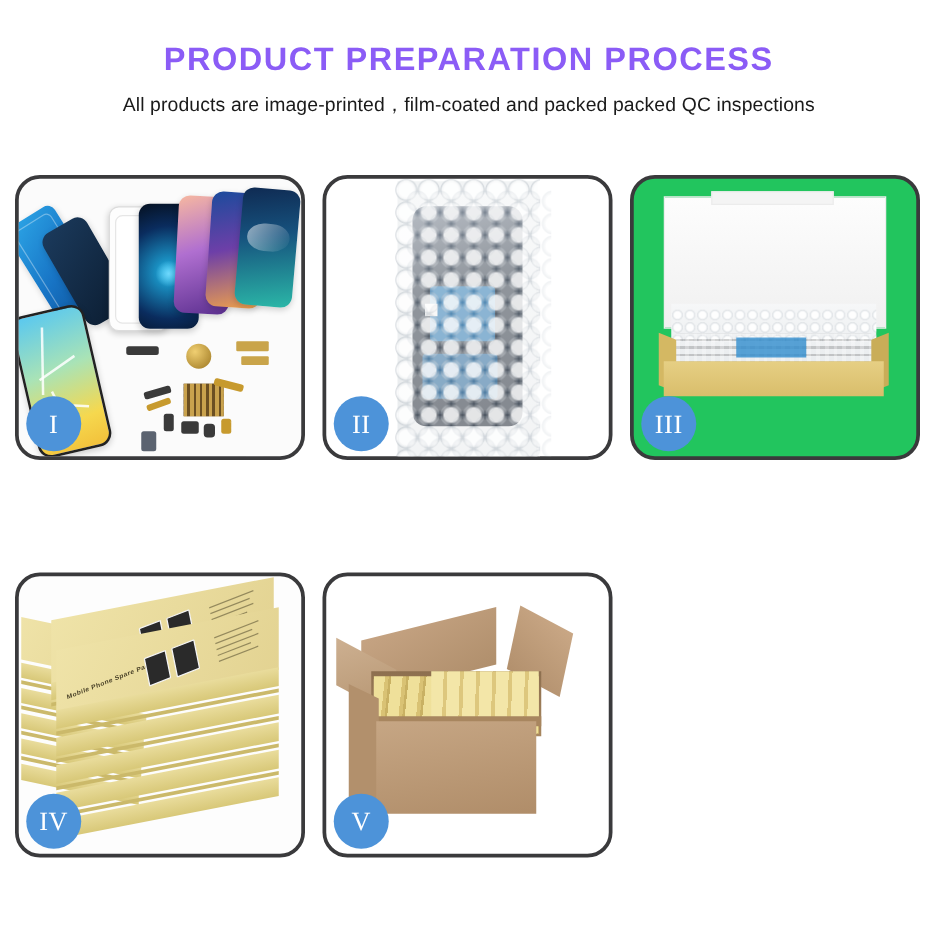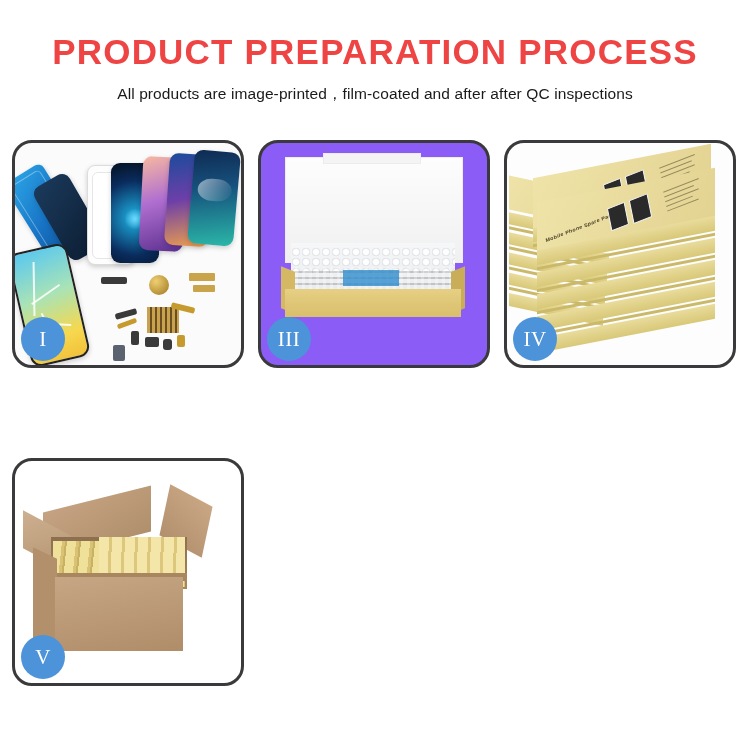--- a/index.html
+++ b/index.html
@@ -6,21 +6,21 @@
   body{
     width:750px;height:750px;background:#ffffff;
     font-family:"Liberation Sans","DejaVu Sans",sans-serif;
     overflow:hidden;position:relative;
   }
   .page{width:750px;height:750px;position:relative;}
 
   
   .header{text-align:center;padding-top:34px;}
   .title{
-    font-size:35px;font-weight:700;letter-spacing:1.2px;color:#ef4444;
+    font-size:26px;font-weight:700;letter-spacing:1.2px;color:#8b5cf6;
     line-height:1.05;white-space:nowrap;
   }
   .subtitle{
     font-size:15.5px;font-weight:400;color:#1a1a1a;margin-top:13px;
     letter-spacing:0.1px;white-space:nowrap;
   }
 
   
   .grid{
     position:absolute;left:12px;top:140px;
@@ -96,21 +96,21 @@
   .bw-blue2{position:absolute;left:8px;top:118px;width:60px;height:36px;background:#2b86cb;opacity:.65;border-radius:3px;}
   .bw-white{position:absolute;left:10px;top:78px;width:10px;height:10px;background:#f2f2f2;}
   .bubbles{position:absolute;left:50%;top:0;margin-left:-58px;width:116px;height:228px;
     background-image:radial-gradient(circle at 9px 9px,rgba(255,255,255,.92) 5.6px,rgba(255,255,255,.30) 7.2px,rgba(160,170,180,.40) 8.4px,transparent 9.2px);
     background-size:18px 18px;opacity:.95;}
   .bubbles2{position:absolute;left:50%;top:9px;margin-left:-49px;width:116px;height:220px;
     background-image:radial-gradient(circle at 9px 9px,rgba(255,255,255,.55) 5px,rgba(190,198,206,.28) 8px,transparent 9px);
     background-size:18px 18px;opacity:.8;}
 
   
-  .p3{background:#8b5cf6;}
+  .p3{background:#22c55e;}
   .b3-lid{position:absolute;left:24px;top:14px;width:176px;height:104px;
     background:linear-gradient(180deg,#fdfdfd,#f0f0f0);border:1px solid #ededed;}
   .b3-lidtab{position:absolute;left:62px;top:10px;width:96px;height:9px;background:#f4f4f4;border:1px solid #ececec;}
   .b3-inner{position:absolute;left:30px;top:100px;width:164px;height:48px;
     background:linear-gradient(180deg,#f6f7f8,#e9ecee);}
   .b3-foam{position:absolute;left:30px;top:104px;width:164px;height:26px;
     background-image:radial-gradient(circle at 5px 5px,rgba(255,255,255,.9) 2.6px,rgba(200,206,212,.5) 4px,transparent 4.6px);
     background-size:10px 10px;}
   .b3-items{position:absolute;left:34px;top:124px;width:156px;height:24px;
     background:linear-gradient(180deg,#7e8792,#424b56);
@@ -177,21 +177,21 @@
   .c6-gloss{position:absolute;left:120px;top:18px;width:62px;height:26px;
     background:rgba(255,255,255,.55);transform:rotate(-18deg);filter:blur(1px);}
 </style>
 </head>
 <body>
 
 <div class="page">
 
   <div class="header">
     <div class="title">PRODUCT PREPARATION PROCESS</div>
-    <div class="subtitle">All products are image-printed，film-coated and after after QC inspections</div>
+    <div class="subtitle">All products are image-printed，film-coated and packed packed QC inspections</div>
   </div>
 
   <div class="grid">
 
     <div class="panel p1">
       <div class="stage">
         <div class="ph ph-back"></div>
         <div class="ph ph-dark"></div>
         <div class="ph ph-glass"></div>
         <div class="ph ph-blue"></div>
@@ -220,20 +220,33 @@
           <div class="pt pt-gold" style="left:76px;top:66px;width:8px;height:12px;"></div>
           <div class="pt pt-gold" style="left:70px;top:36px;width:24px;height:6px;transform:rotate(14deg);"></div>
           <div class="pt-mb"></div>
           <div class="pt" style="left:12px;top:76px;width:12px;height:16px;border-radius:2px;background:#5b6370;"></div>
         </div>
 
         <div class="badge">I</div>
       </div>
     </div>
 
+    <div class="panel p2">
+      <div class="stage">
+        <div class="bw-bag"></div>
+        <div class="bw-item">
+          <div class="bw-blue1"></div>
+          <div class="bw-blue2"></div>
+          <div class="bw-white"></div>
+        </div>
+        <div class="bubbles"></div>
+        <div class="bubbles2"></div>
+        <div class="badge">II</div>
+      </div>
+    </div>
 
     <div class="panel p3">
       <div class="stage">
         <div class="b3-lid"></div>
         <div class="b3-lidtab"></div>
         <div class="b3-inner"></div>
         <div class="b3-foam"></div>
         <div class="b3-left"></div>
         <div class="b3-right"></div>
         <div class="b3-items"></div>

